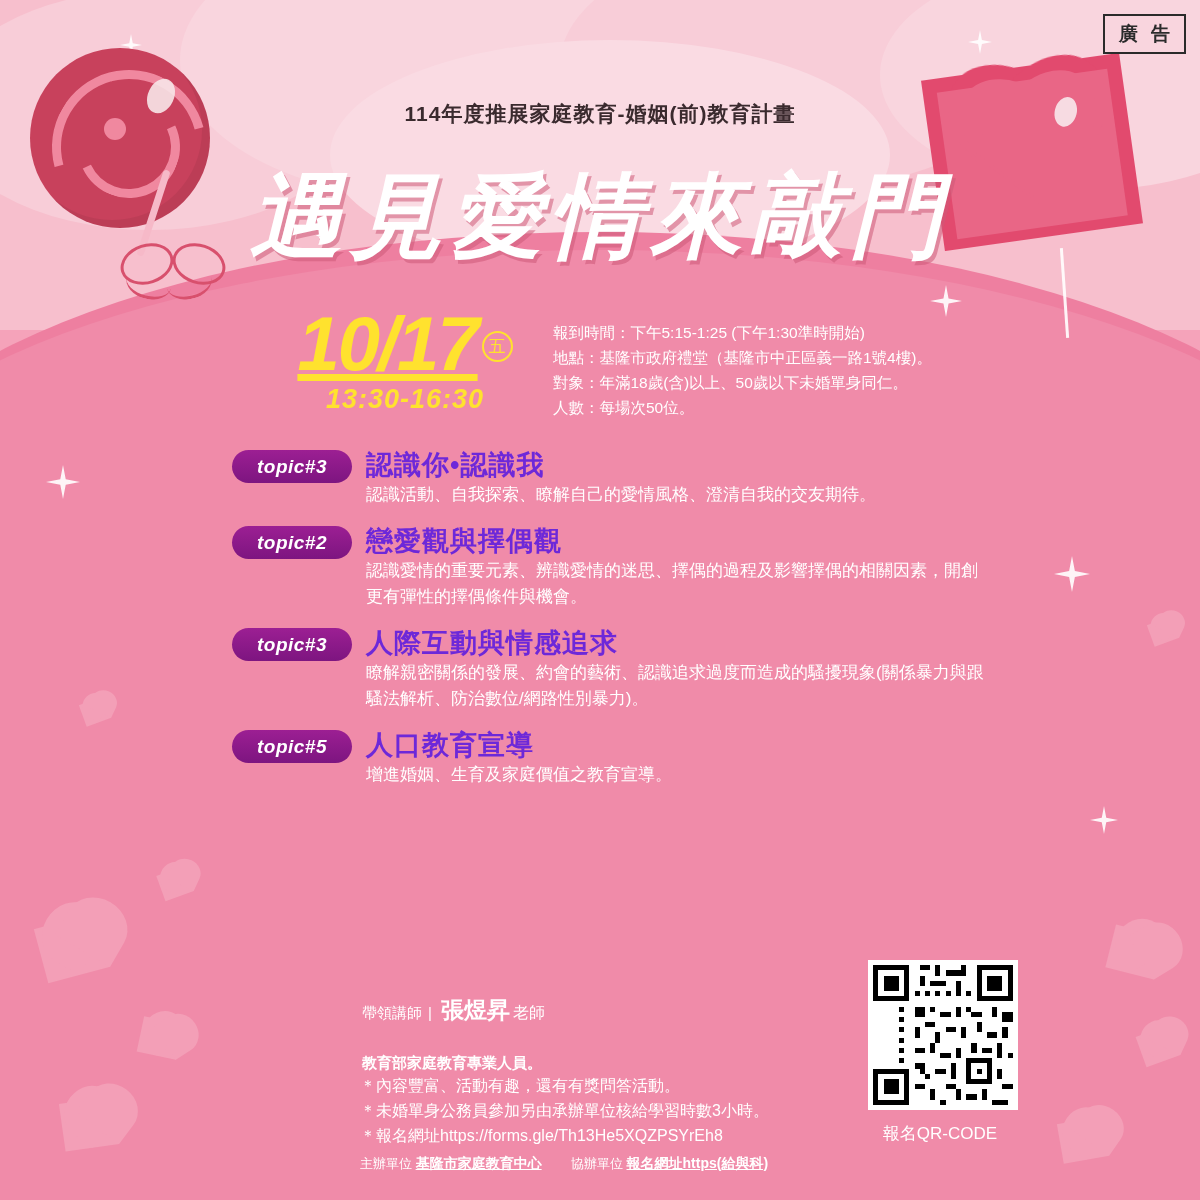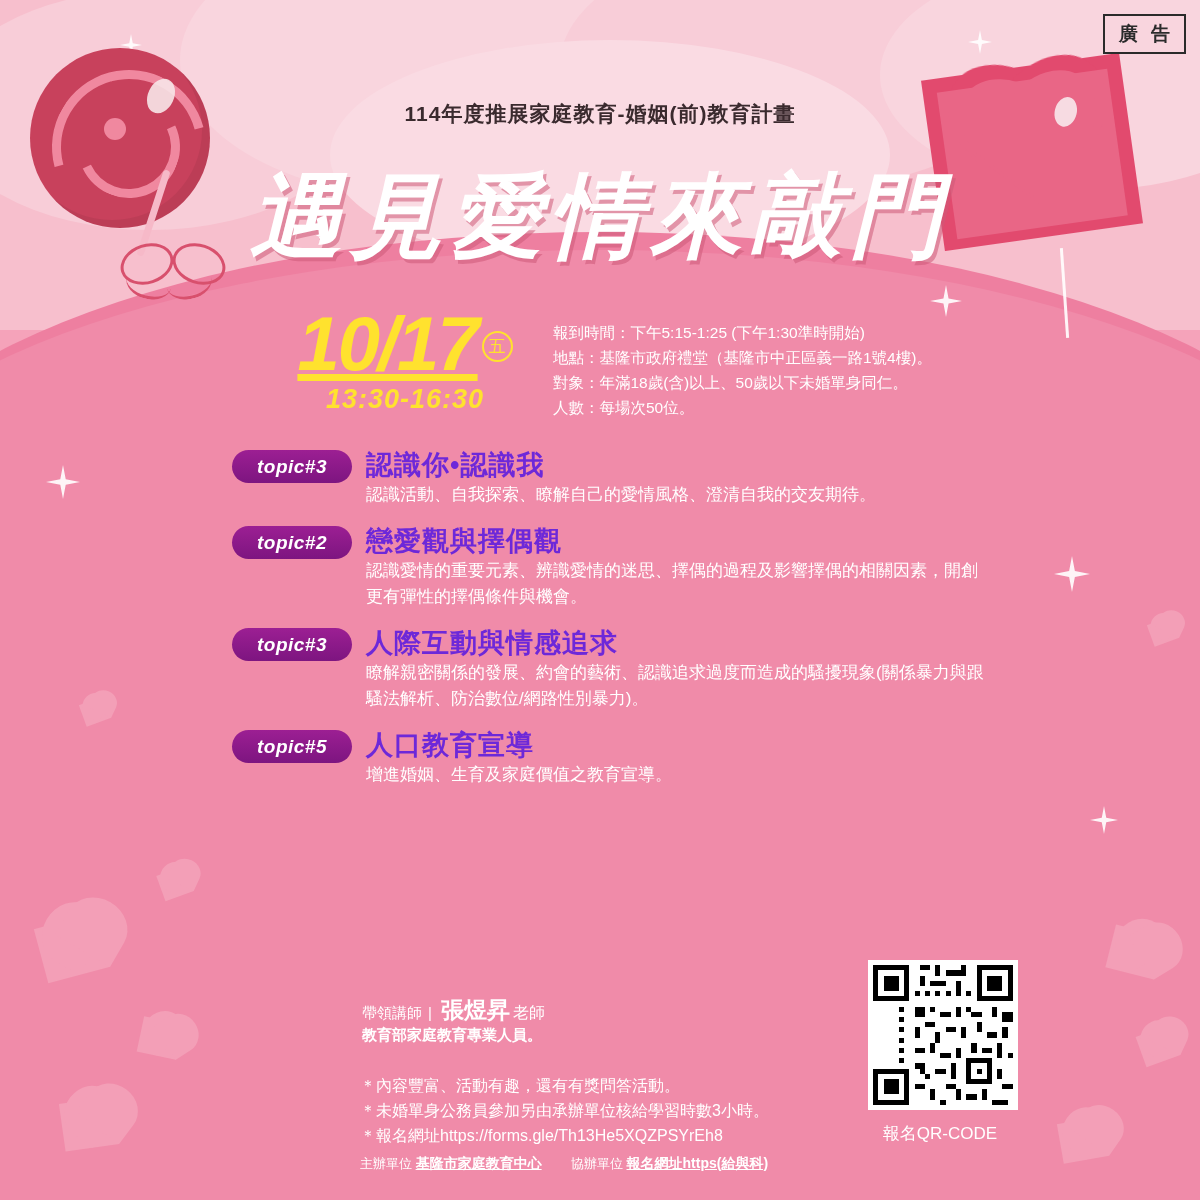--- a/index.html
+++ b/index.html
@@ -372,21 +372,21 @@
   .lecturer .role {
     font-size: 16px;
   }
   .lecturer .sep {
     padding: 0 6px;
     color: #ffffff;
   }
   .lecturer .line2 {
     font-size: 15px;
     font-weight: bold;
-    margin-top: 0;
+    margin-top: 28px;
   }
 
   .notes {
     position: absolute;
     left: 360px; top: 1073px;
     color: #ffffff;
     font-size: 16px;
     line-height: 25px;
   }
   .org-line {

